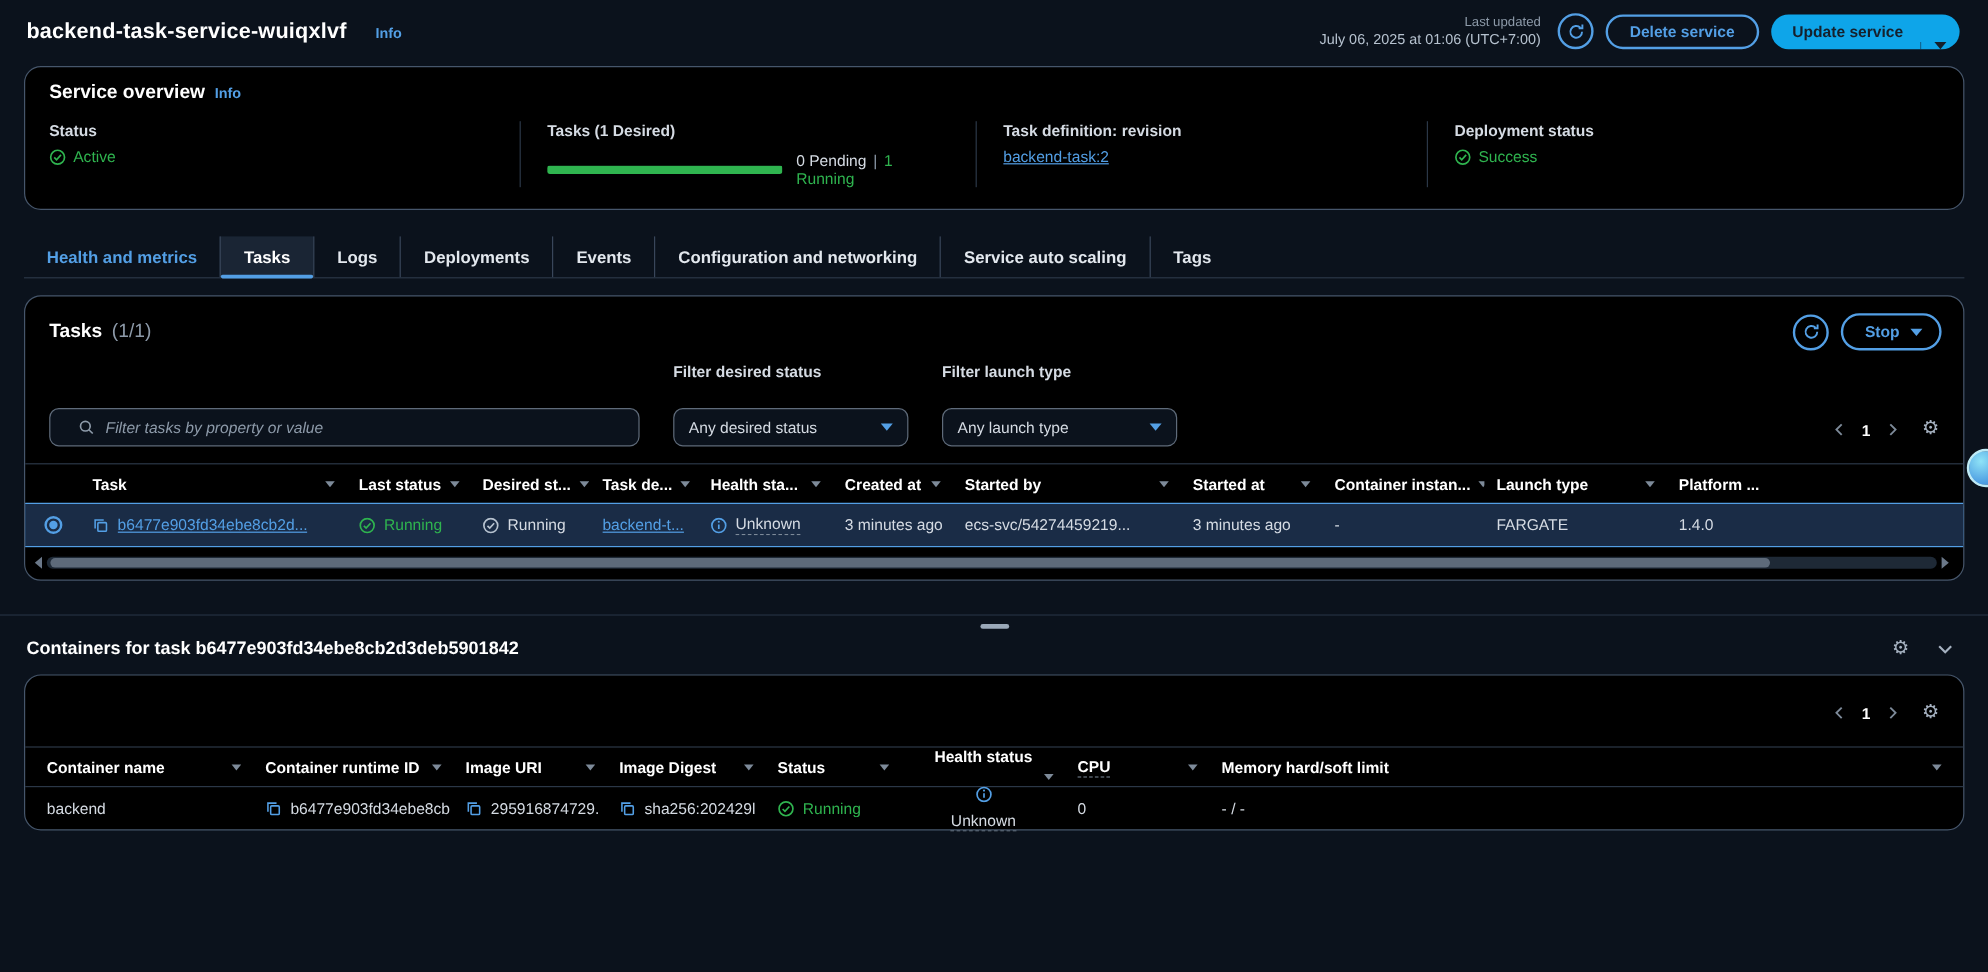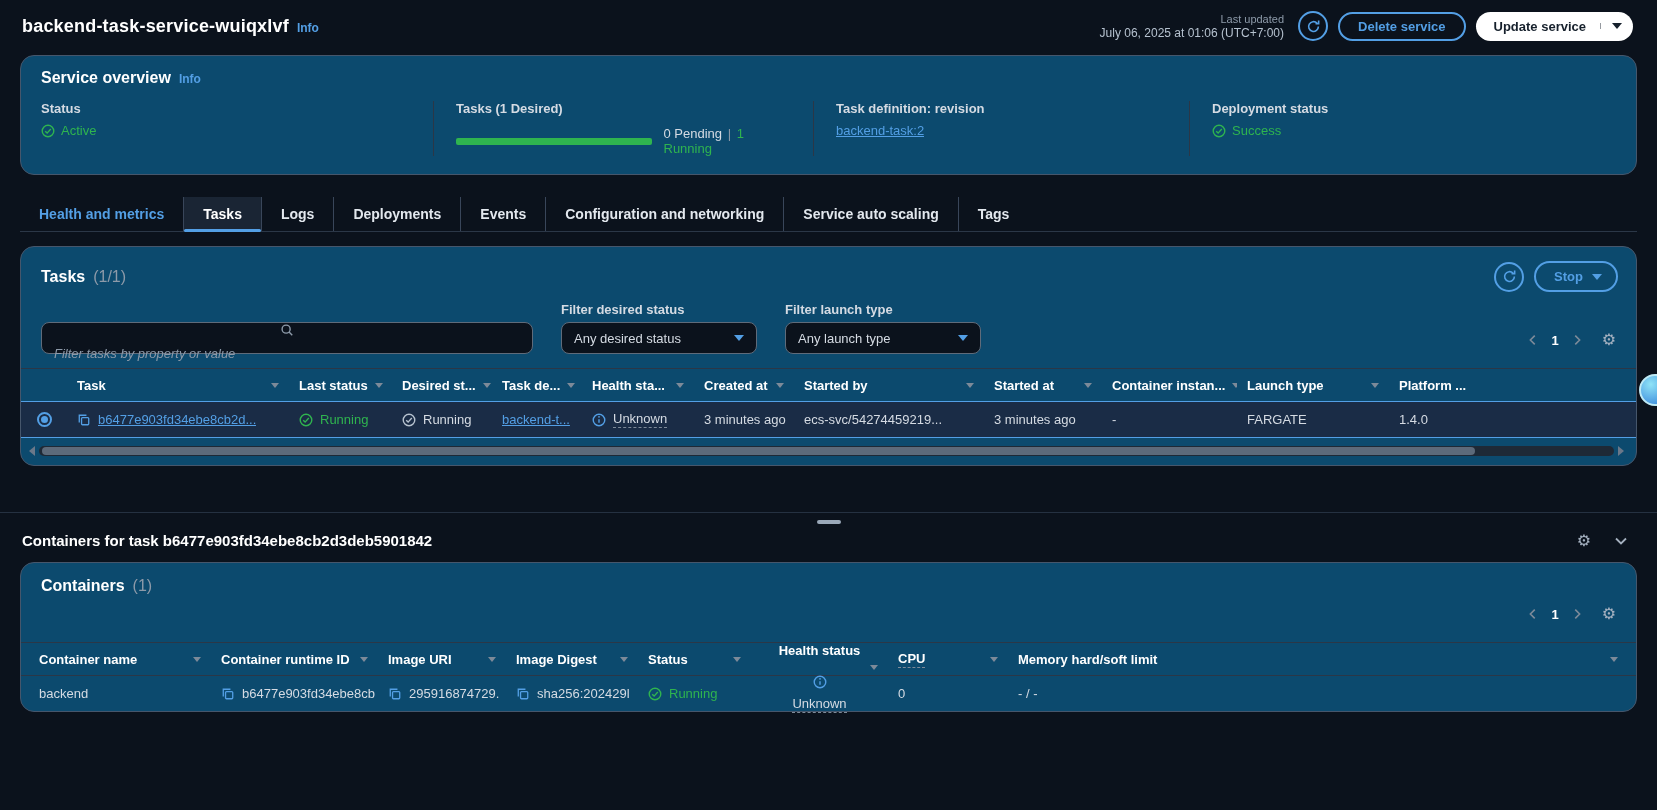--- a/index.html
+++ b/index.html
@@ -7,37 +7,37 @@
   body {
     background:#0b121c; color:#d5dbe3;
     font-family:"Liberation Sans", sans-serif; font-size:14px;
     overflow:hidden; position:relative;
   }
   button { font-family:inherit; }
   .icon { display:inline-flex; flex:none; }
 
   
   .page-header { display:flex; align-items:center; justify-content:space-between; padding:11px 24px 8px 22px; }
-  .title-wrap { display:flex; align-items:baseline; gap:8px; }
+  .title-wrap { display:flex; align-items:baseline; gap:24px; }
   h1 { color:#fff; font-size:18px; font-weight:700; letter-spacing:.2px; }
   .info-link { color:#539fe5; font-size:12px; font-weight:700; cursor:pointer; text-decoration:none; }
   .header-actions { display:flex; align-items:center; gap:10px;margin-left:16px; }
   .last-updated { text-align:right; margin-right:4px; }
   .lu-label { color:#8d9aa9; font-size:11px; }
   .lu-value { color:#b6c2cf; font-size:12px; margin-top:1px; }
   .icon-circle-btn { width:30px; height:30px; border-radius:50%; border:2px solid #539fe5; background:transparent; color:#539fe5; display:flex; align-items:center; justify-content:center; cursor:pointer; }
   .btn-outline { background:transparent; border:2px solid #539fe5; color:#539fe5; border-radius:16px; font-weight:700; font-size:13px; padding:5px 18px; cursor:pointer; }
-  .btn-split { display:flex; align-items:center; border-radius:16px; overflow:hidden; background:#ffffff; }
+  .btn-split { display:flex; align-items:flex-end; border-radius:16px; overflow:hidden; background:#0ea5e9; }
   .btn-split .main { padding:7px 14px 7px 18px; color:#16202c; font-weight:700; font-size:13px; border:none; background:transparent; cursor:pointer; }
   .btn-split .caret-part { display:flex; align-items:center; padding:0 11px; border-left:1px solid rgba(22,32,44,.45); cursor:pointer; }
   .caret { width:0; height:0; border-left:5px solid transparent; border-right:5px solid transparent; border-top:6px solid #16202c; display:inline-block; }
   .caret.blue { border-top-color:#539fe5; }
 
   
-  .panel { background:#0c4a6e; border:1px solid #46566b; border-radius:14px; margin:0 20px; }
+  .panel { background:#000000; border:1px solid #46566b; border-radius:14px; margin:0 20px; }
   .panel-title-row { display:flex; align-items:baseline; gap:8px; }
   h2 { color:#fff; font-size:16px; font-weight:700; }
   .count { color:#8d9aa9; font-size:16px; font-weight:400; }
 
   
   .overview { margin-top:6px; padding:13px 20px 18px; }
   .overview-grid { display:grid; grid-template-columns:392px 380px 376px 1fr; margin-top:14px; }
   .ov-col { padding-right:20px; }
   .ov-col + .ov-col { border-left:1px solid #2b3747; padding-left:22px; }
   .ov-label { font-weight:700; font-size:13px; color:#d5dbe3; }
@@ -57,23 +57,23 @@
   .tab-blue { color:#539fe5; }
   .tab.active { background:#1a2534; color:#fff; }
   .tab.active::after { content:""; position:absolute; left:0; right:0; bottom:-1px; height:3px; background:#539fe5; border-radius:2px; }
 
   
   .tasks-panel { margin-top:14px; padding-top:12px; }
   .panel-head { display:flex; justify-content:space-between; align-items:center; padding:2px 18px 0 20px; }
   .panel-actions { display:flex; gap:10px; align-items:center; }
   .with-caret { display:flex; align-items:center; gap:9px; padding:6px 14px 6px 18px; }
   .filters-row { display:flex; align-items:flex-end; gap:28px; padding:10px 20px 14px; }
-  .filter-group { display:flex; flex-direction:column; gap:5px; }
+  .filter-group { display:flex; flex-direction:column; gap:23px; }
   .filter-group label { font-weight:700; font-size:13px; color:#d5dbe3; }
-  .search-box { display:flex; align-items:center; gap:9px; background:#0b121c; border:1px solid #5f6b7a; border-radius:8px; height:32px; padding:0 12px; color:#8d9aa9; width:492px;flex-direction:column; }
+  .search-box { display:flex; align-items:center; gap:9px; background:#0b121c; border:1px solid #5f6b7a; border-radius:8px; height:32px; padding:0 23px; color:#8d9aa9; width:492px; }
   .search-box.small { width:360px; }
   .search-box input { background:transparent; border:none; outline:none; color:#d5dbe3; font-size:13px; width:100%; }
   .search-box input::placeholder { color:#8d9aa9; font-style:italic; }
   .select { display:flex; align-items:center; justify-content:space-between; gap:10px; width:196px; height:32px; background:#0b121c; border:1px solid #5f6b7a; border-radius:8px; padding:0 12px; font-size:13px; color:#d5dbe3; cursor:pointer; }
   .pagination { margin-left:auto; display:flex; align-items:center; gap:6px; color:#7d8a99; padding-bottom:5px; }
   .pg-btn { background:none; border:none; color:#7d8a99; cursor:pointer; display:flex; padding:2px; }
   .page-num { color:#fff; font-weight:700; font-size:13px; padding:0 3px; }
   .gear-btn { background:none; border:none; color:#a5b1c0; font-size:16px; cursor:pointer; margin-left:10px; line-height:1; }
 
   
@@ -417,26 +417,20 @@
       <button>⚙</button>
       <button>
           <svg class="icon" width="16" height="16">
             <use href="#i-chevron-down"></use>
           </svg>
         </button>
     </div>
   </div>
 
   <section class="panel containers-panel">
-    <div class="panel-head">
-      <div class="panel-title-row">
-        <h2>Containers</h2>
-        <span class="count">(1)</span>
-      </div>
-    </div>
     <div class="filters-row">
       <div class="pagination">
         <button class="pg-btn">
             <svg class="icon" width="14" height="14">
               <use href="#i-chevron-left"></use>
             </svg>
           </button>
         <span class="page-num">1</span>
         <button class="pg-btn">
             <svg class="icon" width="14" height="14">

